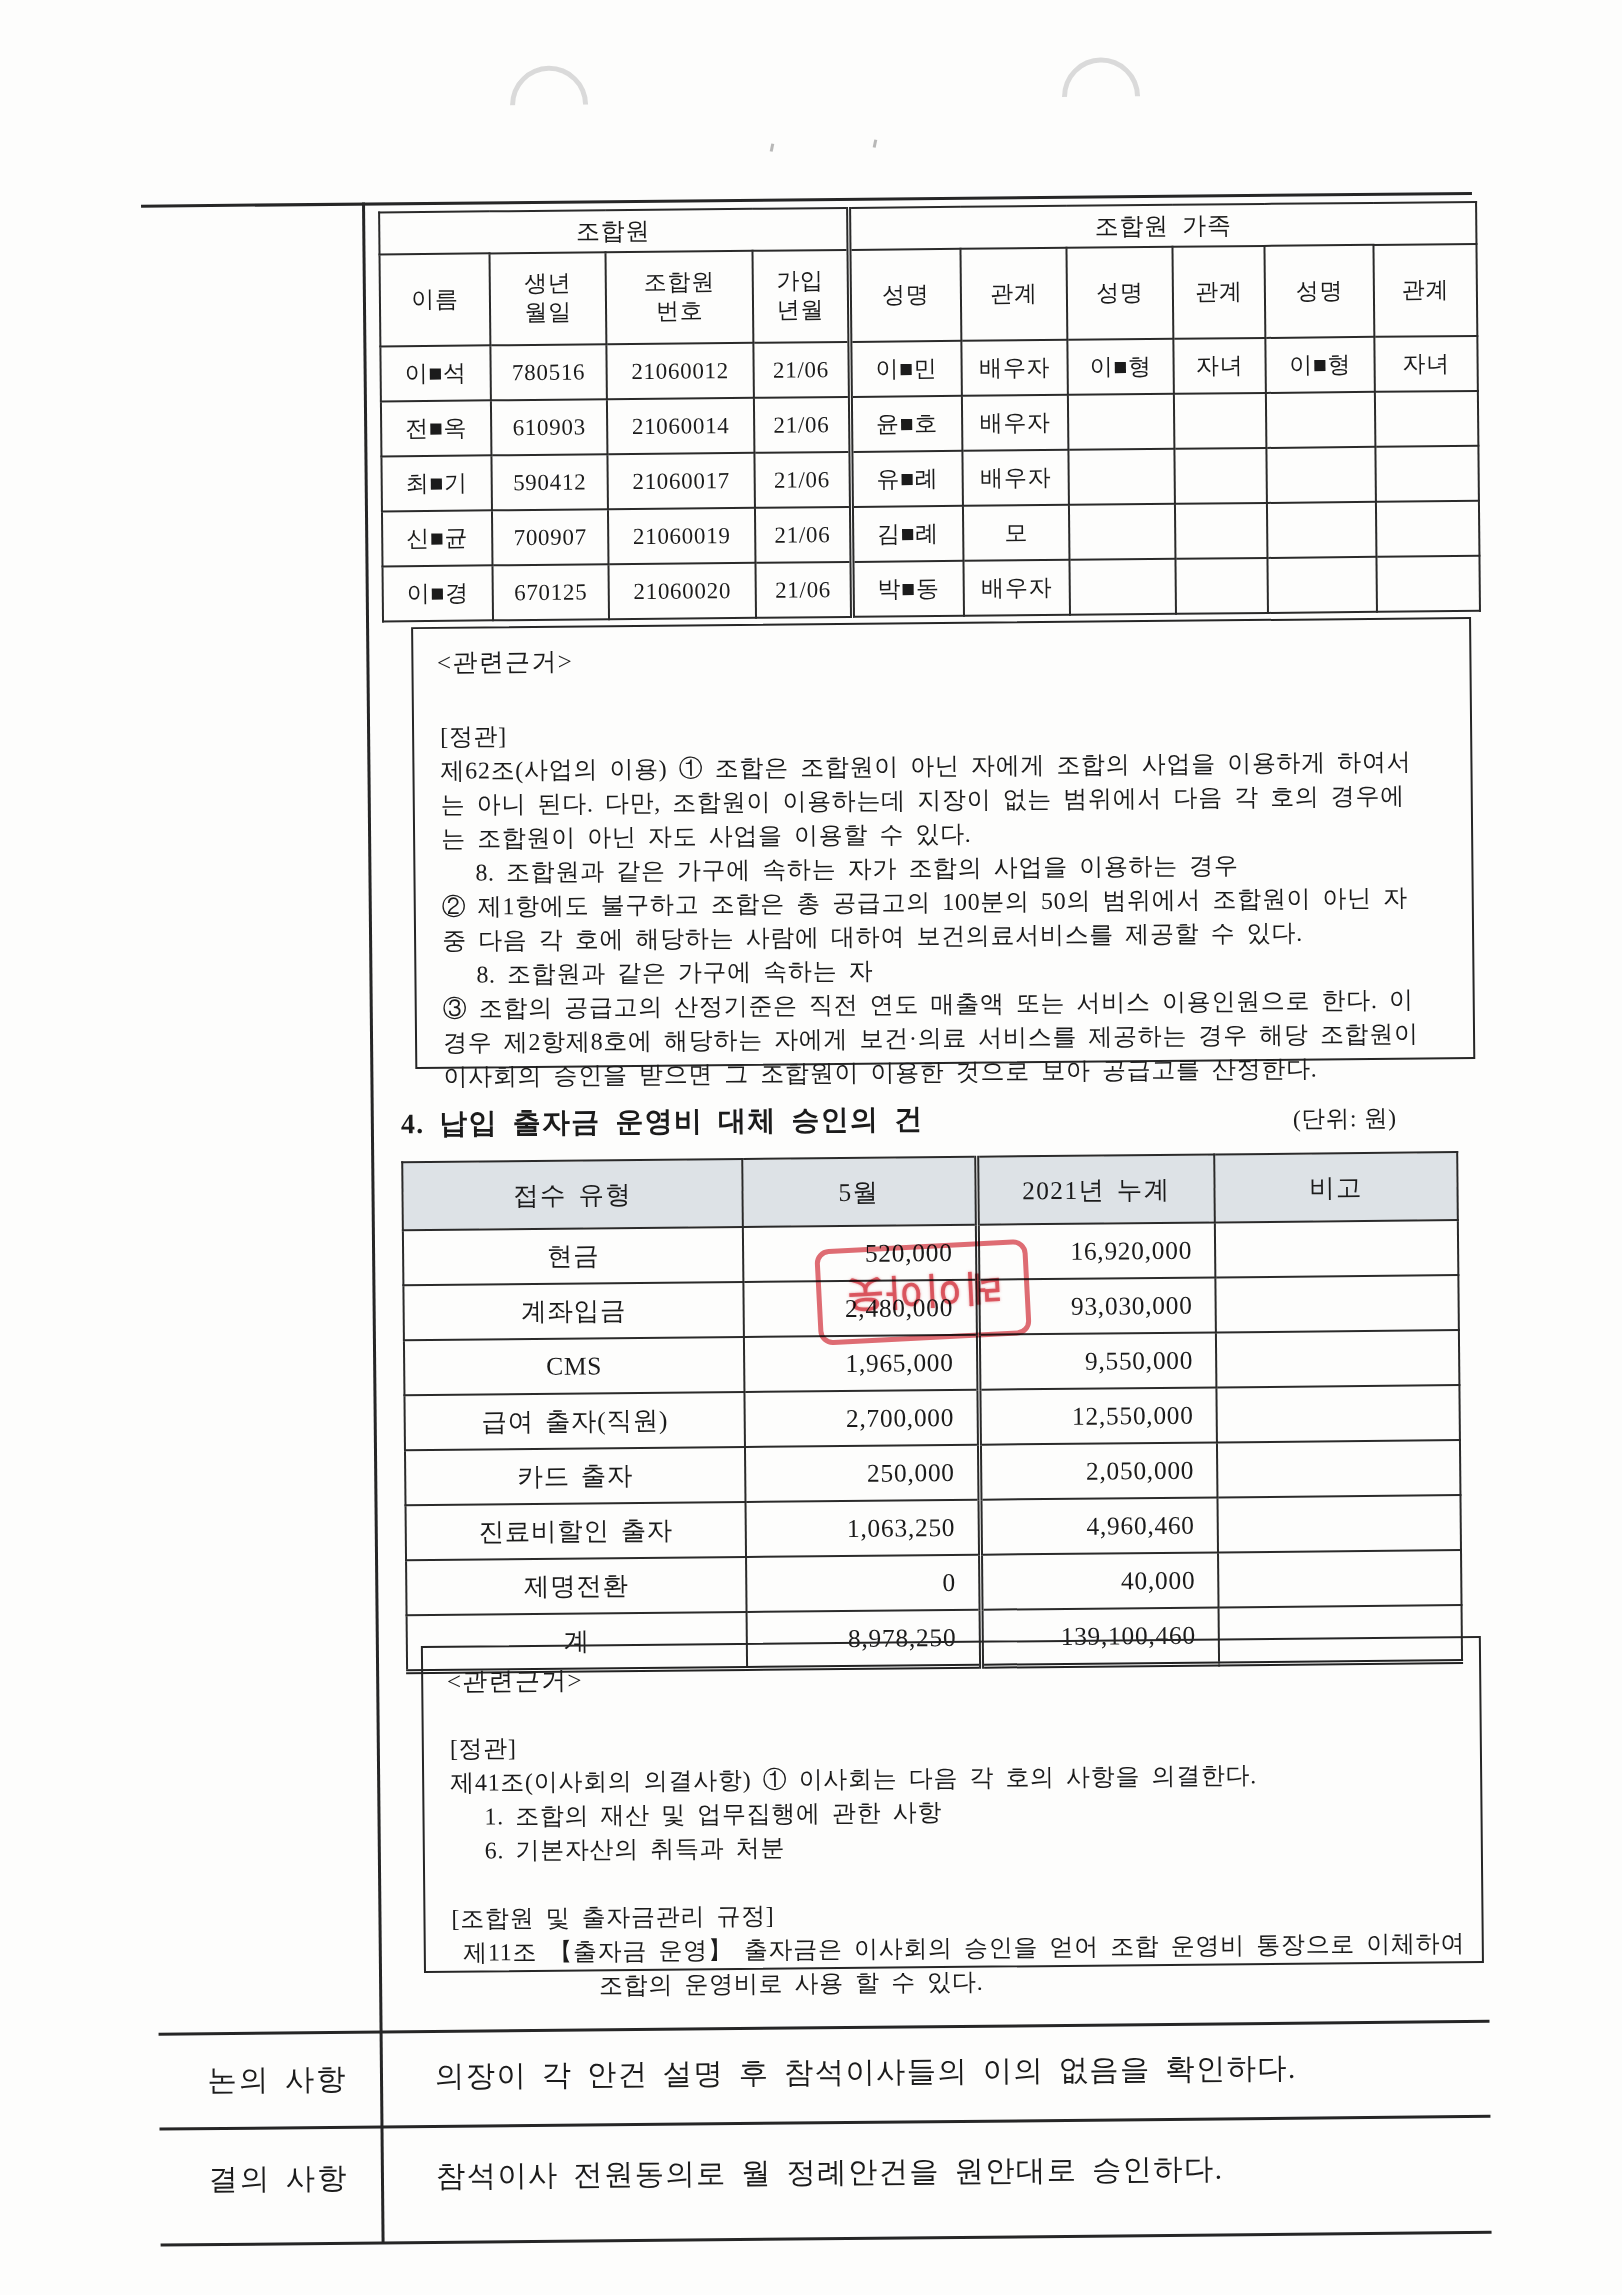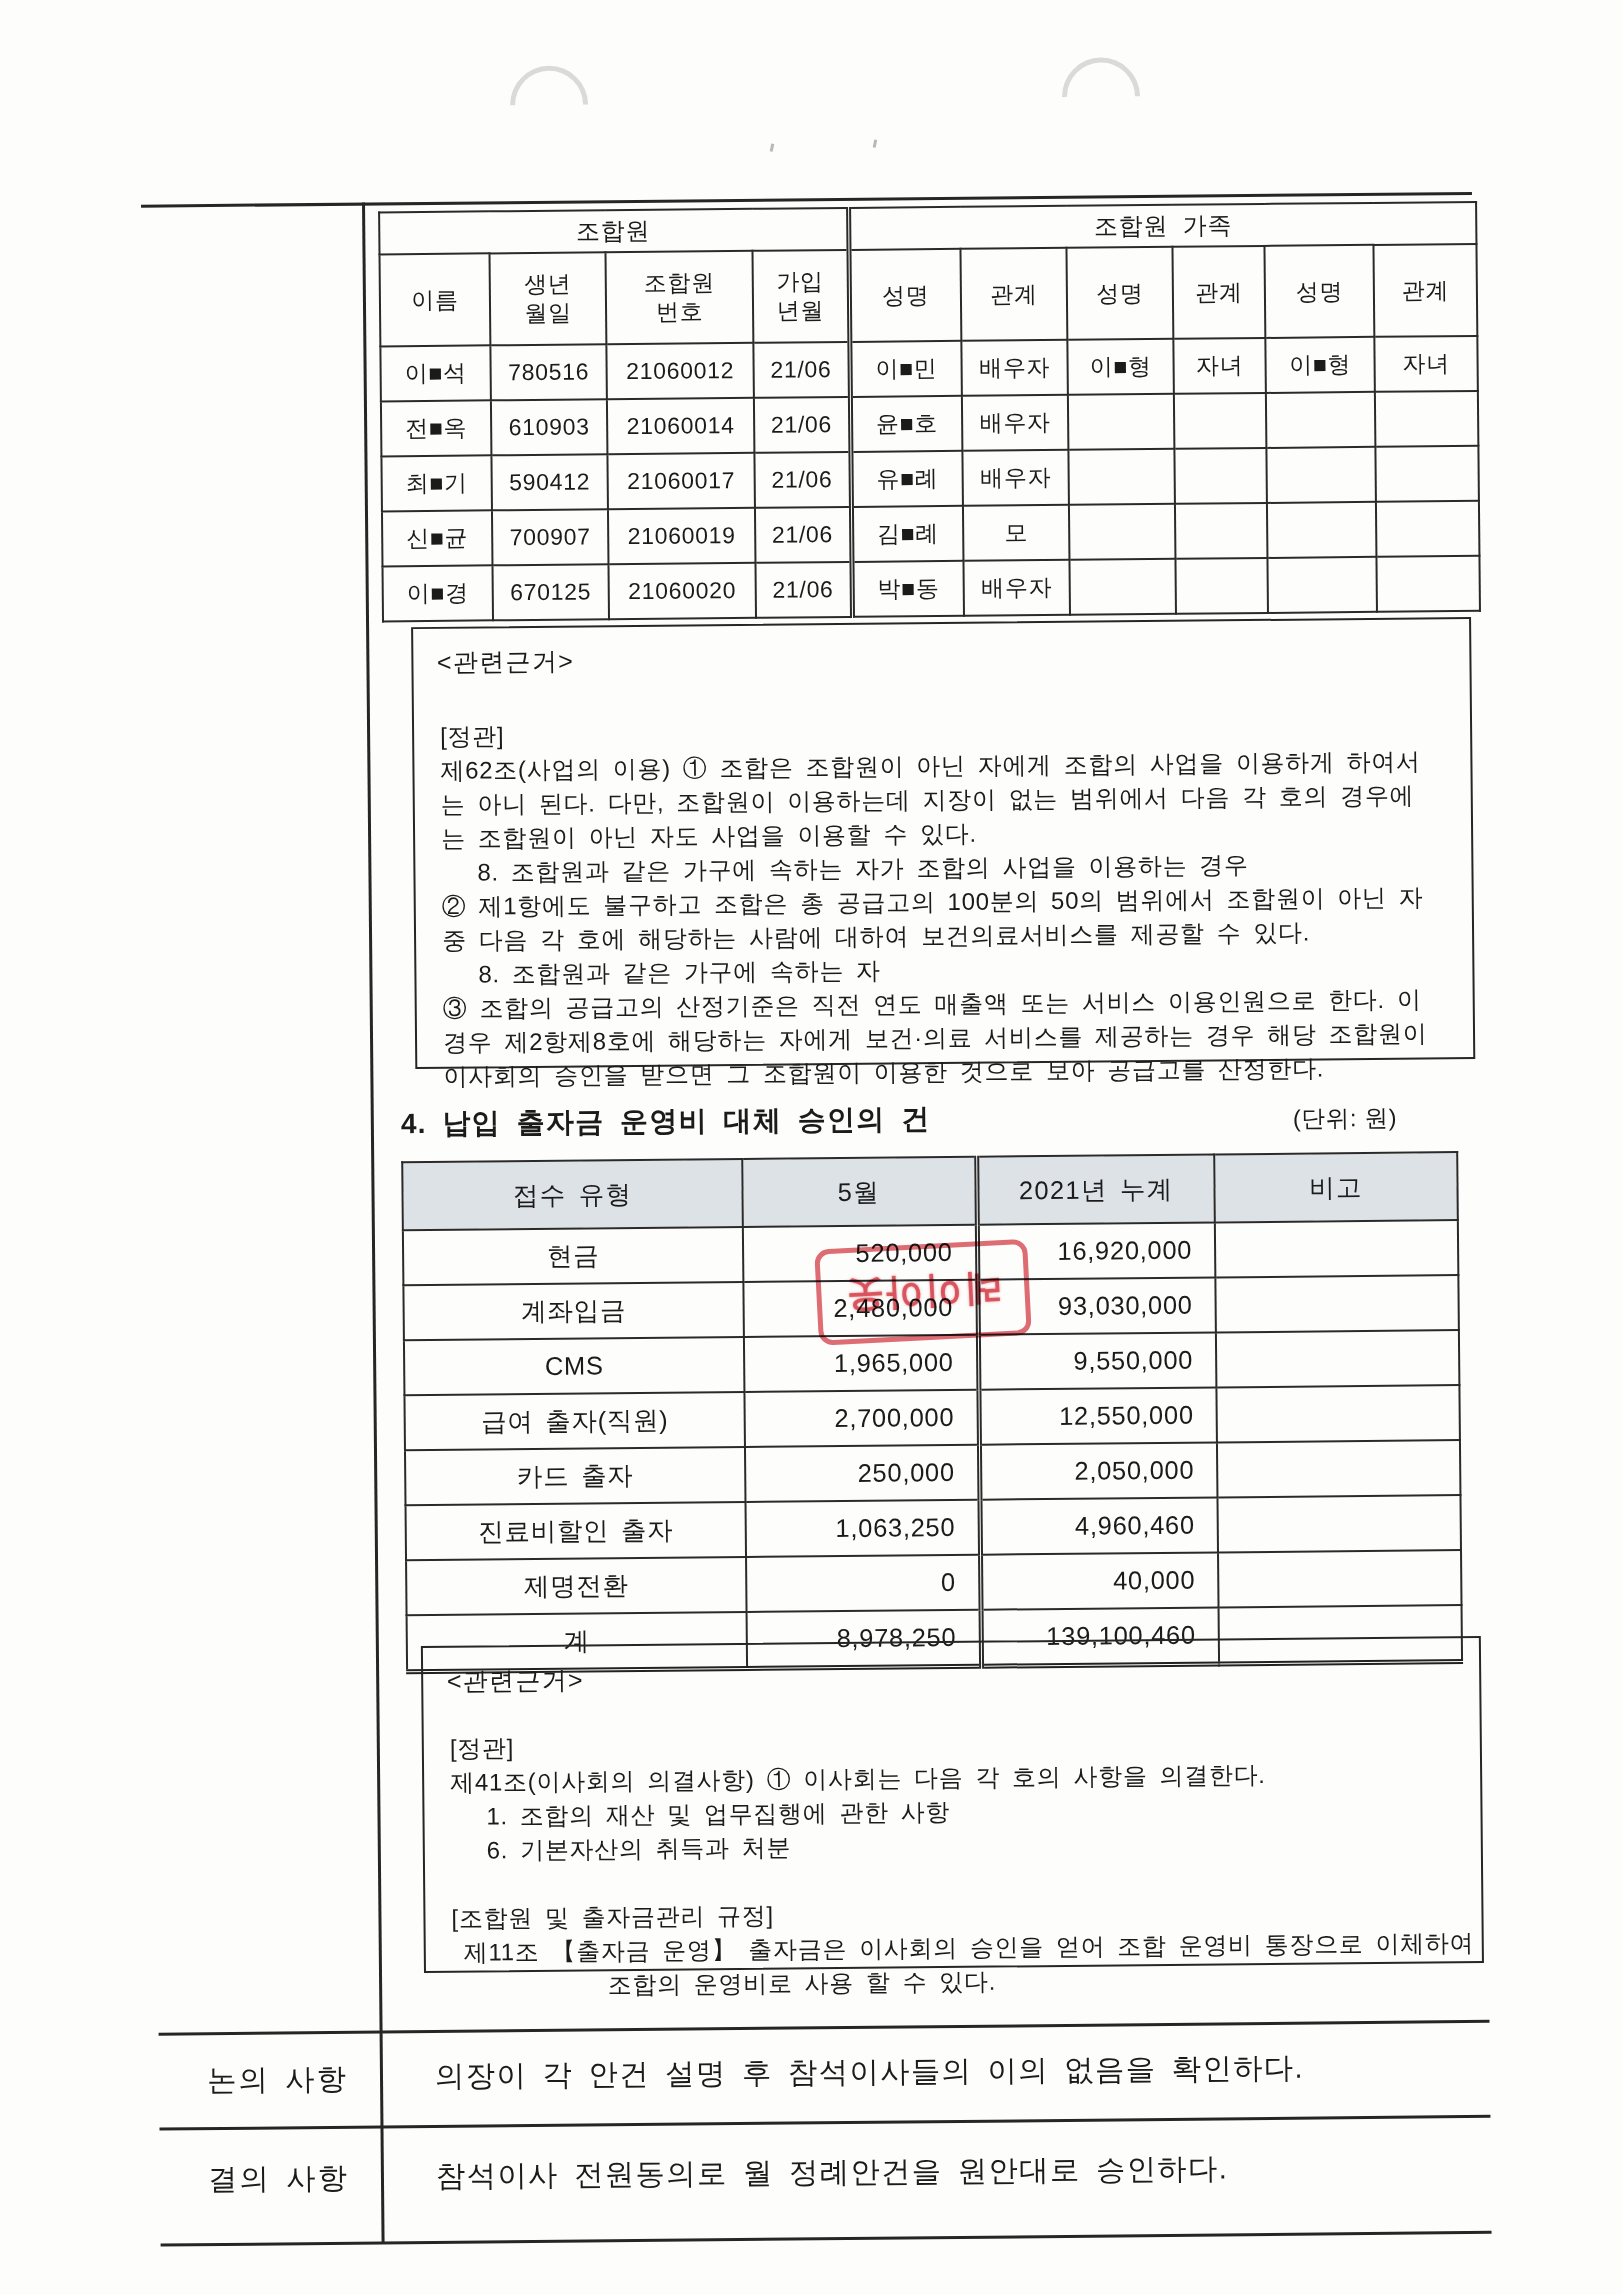--- a/index.html
+++ b/index.html
@@ -1,18 +1,18 @@
 <!DOCTYPE html>
 <html style="font-size:10.5px"><head>
 <meta charset="utf-8">
 <style>
   html,body{margin:0;padding:0;background:#ffffff;}
   .page{
     position:relative;width:1623px;height:2295px;background:#fdfdfc;overflow:hidden;
-    font-family:Liberation Sans, sans-serif;color:#1b1b1b;
+    font-family:Liberation Serif, serif;color:#1b1b1b;
   }
   .scan{position:absolute;inset:0;transform:rotate(-0.55deg);transform-origin:52% 45%;}
 
   
   .hole{position:absolute;width:68px;height:68px;border-radius:50%;
     border:5.9px solid #c4c4c4;border-bottom-color:transparent;border-left-color:transparent;
     transform:rotate(-45deg);opacity:.6;}
   .speck{position:absolute;width:3.3px;height:7.9px;background:#9a9a9a;opacity:.7;transform:rotate(12deg);}
 
   .hline{position:absolute;height:2.6px;background:#262626;}

